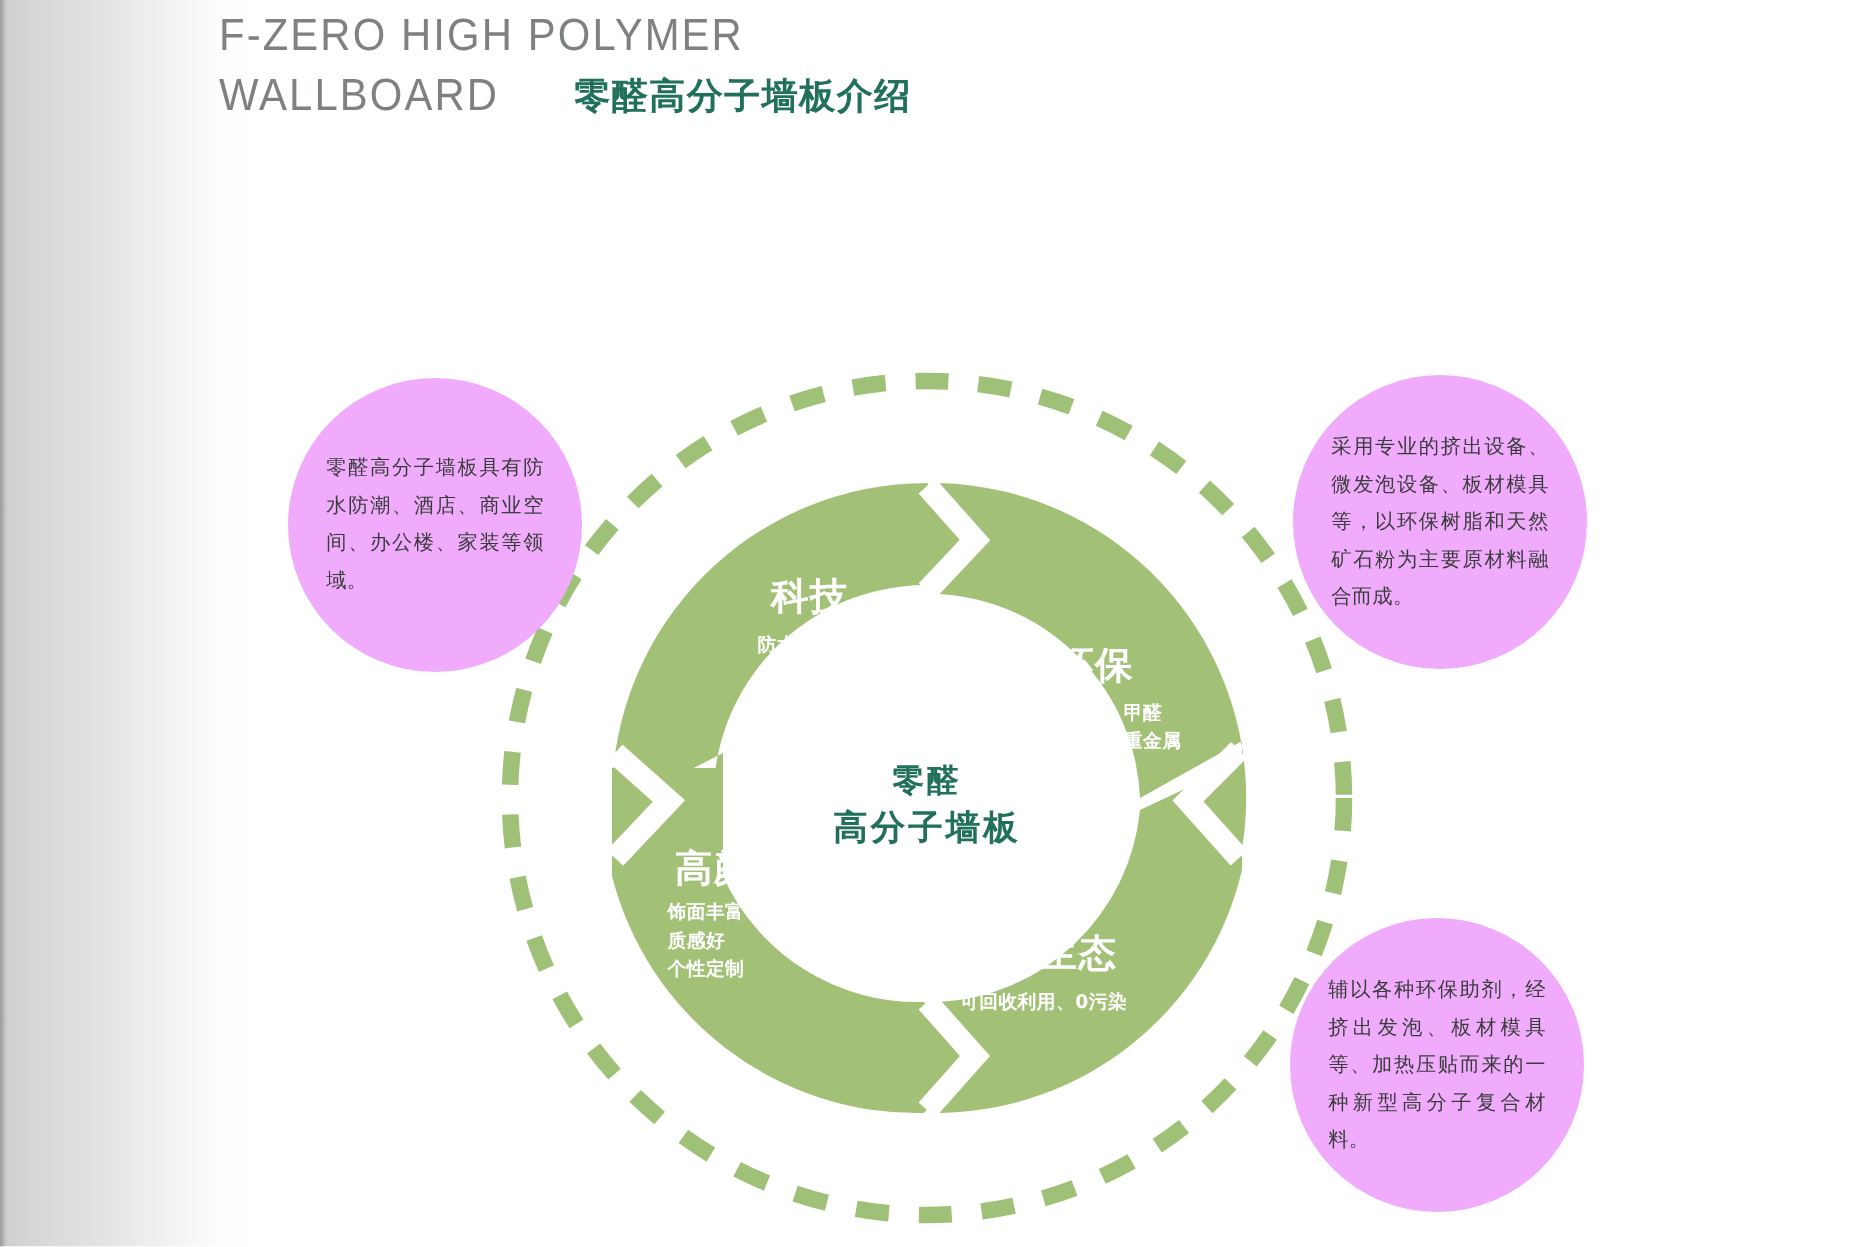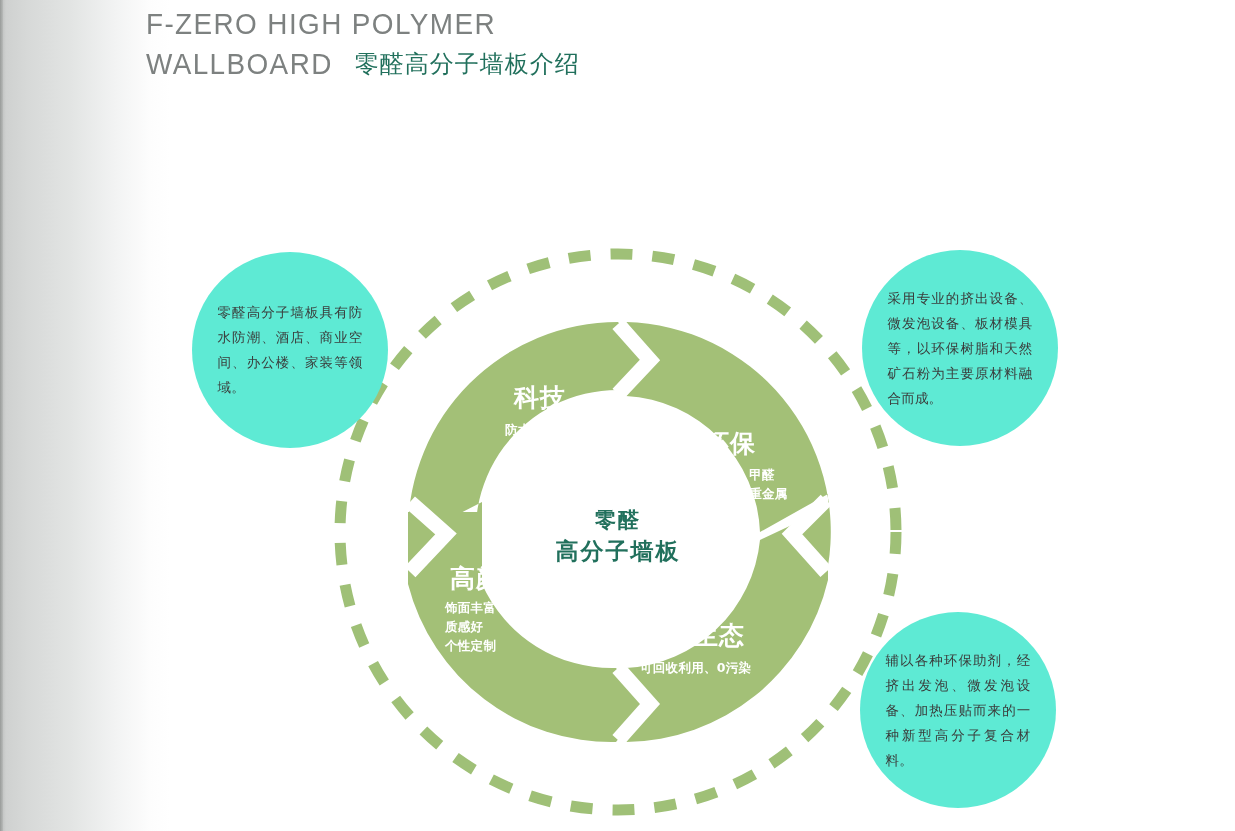--- a/index.html
+++ b/index.html
@@ -77,24 +77,24 @@
     font-size: 30px;
     letter-spacing: 1.5px;
     color: #7d8180;
     transform: scaleX(0.93);
     transform-origin: left center;
     white-space: nowrap;
   }
   #title-cn {
     font-family: "DejaVu Sans", "Liberation Sans", sans-serif;
     font-size: 24px;
-    font-weight: normal;
+    font-weight: bold;
     color: #21705c;
     letter-spacing: 1px;
-    margin-left: 8px;
+    margin-left: 36px;
     white-space: nowrap;
   }
 
   
   #diagram {
     position: absolute;
     left: 330px;
     top: 244px;
     width: 576px;
     height: 576px;
@@ -129,21 +129,21 @@
     fill: #21705c;
     letter-spacing: 2px;
   }
 
   
   .bubble {
     position: absolute;
     width: 196px;
     height: 196px;
     border-radius: 50%;
-    background: #5eead4;
+    background: #f0abfc;
     display: flex;
     align-items: center;
     justify-content: center;
   }
   .bubble-text {
     font-family: "DejaVu Sans", "Liberation Sans", sans-serif;
     font-size: 13.5px;
     line-height: 25px;
     color: #3a3c3b;
     width: 145px;
@@ -260,16 +260,16 @@
   <div class="bubble" id="bubble-tl">
     <div class="bubble-text">零醛高分子墙板具有防水防潮、酒店、商业空间、办公楼、家装等领域。</div>
   </div>
 
   <div class="bubble" id="bubble-tr">
     <div class="bubble-text">采用专业的挤出设备、微发泡设备、板材模具等，以环保树脂和天然矿石粉为主要原材料融合而成。</div>
   </div>
 
 
   <div class="bubble" id="bubble-br">
-    <div class="bubble-text">辅以各种环保助剂，经挤出发泡、微发泡设备、加热压贴而来的一种新型高分子复合材料。</div>
+    <div class="bubble-text">辅以各种环保助剂，经挤出发泡、板材模具等、加热压贴而来的一种新型高分子复合材料。</div>
   </div>
 
 </div>
 
 </body></html>

